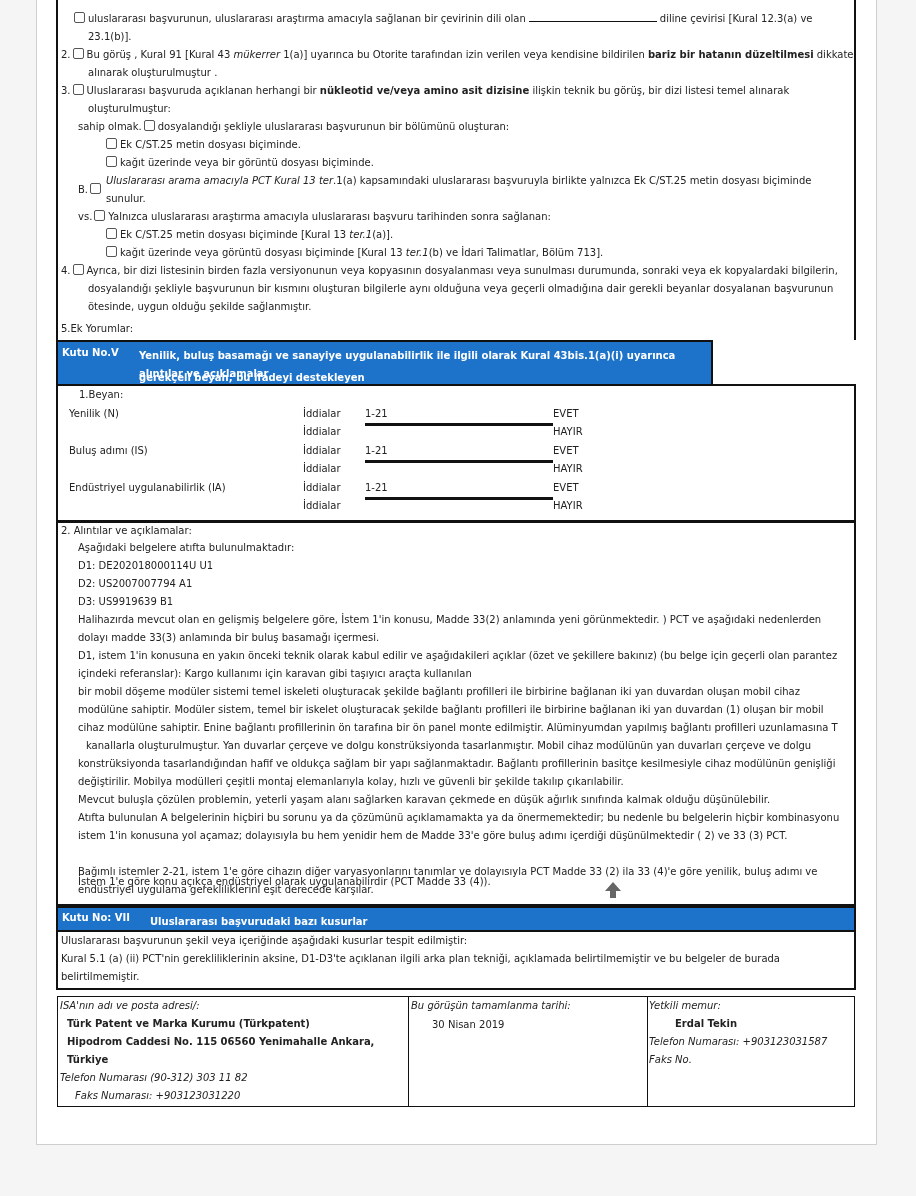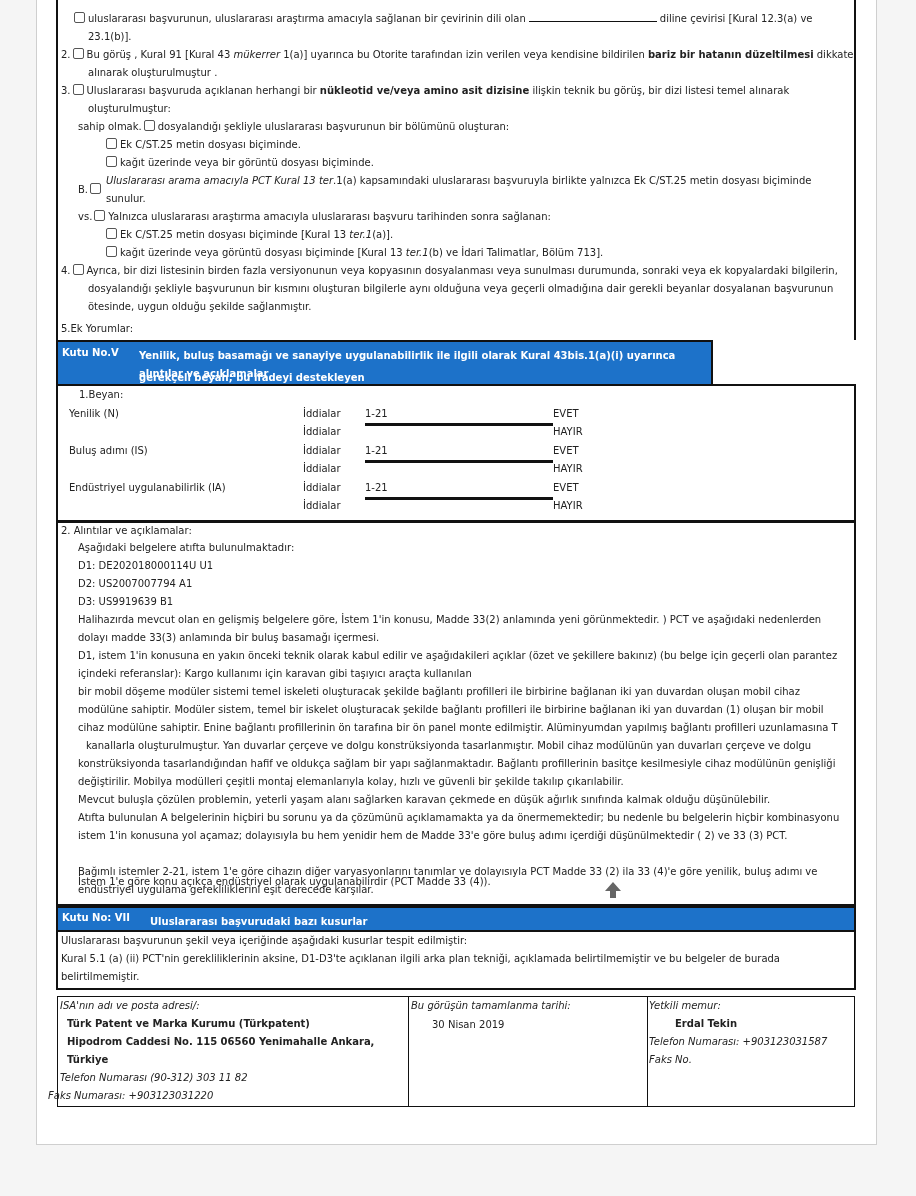--- a/index.html
+++ b/index.html
@@ -157,21 +157,21 @@
 
 <div class="footer-cell" style="left:57px;width:352px;"></div>
 <div class="footer-cell" style="left:408px;width:240px;"></div>
 <div class="footer-cell" style="left:647px;width:208px;"></div>
 
 <div class="beyan-row fi" style="left:60px;top:997px;">ISA'nın adı ve posta adresi/:</div>
 <div class="beyan-row" style="left:67px;top:1015px;font-weight:bold;">Türk Patent ve Marka Kurumu (Türkpatent)</div>
 <div class="beyan-row" style="left:67px;top:1033px;font-weight:bold;">Hipodrom Caddesi No. 115 06560 Yenimahalle Ankara,</div>
 <div class="beyan-row" style="left:67px;top:1051px;font-weight:bold;">Türkiye</div>
 <div class="beyan-row fi" style="left:60px;top:1069px;">Telefon Numarası (90-312) 303 11 82</div>
-<div class="beyan-row fi" style="left:48px;top:1087px;">Faks Numarası: +903123031220</div>
+<div class="beyan-row fi" style="left:75px;top:1087px;">Faks Numarası: +903123031220</div>
 
 <div class="beyan-row fi" style="left:411px;top:997px;">Bu görüşün tamamlanma tarihi:</div>
 <div class="beyan-row" style="left:432px;top:1016px;font-weight:normal;">30 Nisan 2019</div>
 
 <div class="beyan-row fi" style="left:649px;top:997px;">Yetkili memur:</div>
 <div class="beyan-row" style="left:657px;top:1015px;font-weight:bold;padding-left:18px;">Erdal Tekin</div>
 <div class="beyan-row fi" style="left:649px;top:1033px;">Telefon Numarası: +903123031587</div>
 <div class="beyan-row fi" style="left:649px;top:1051px;">Faks No.</div>
 
 </body></html>

